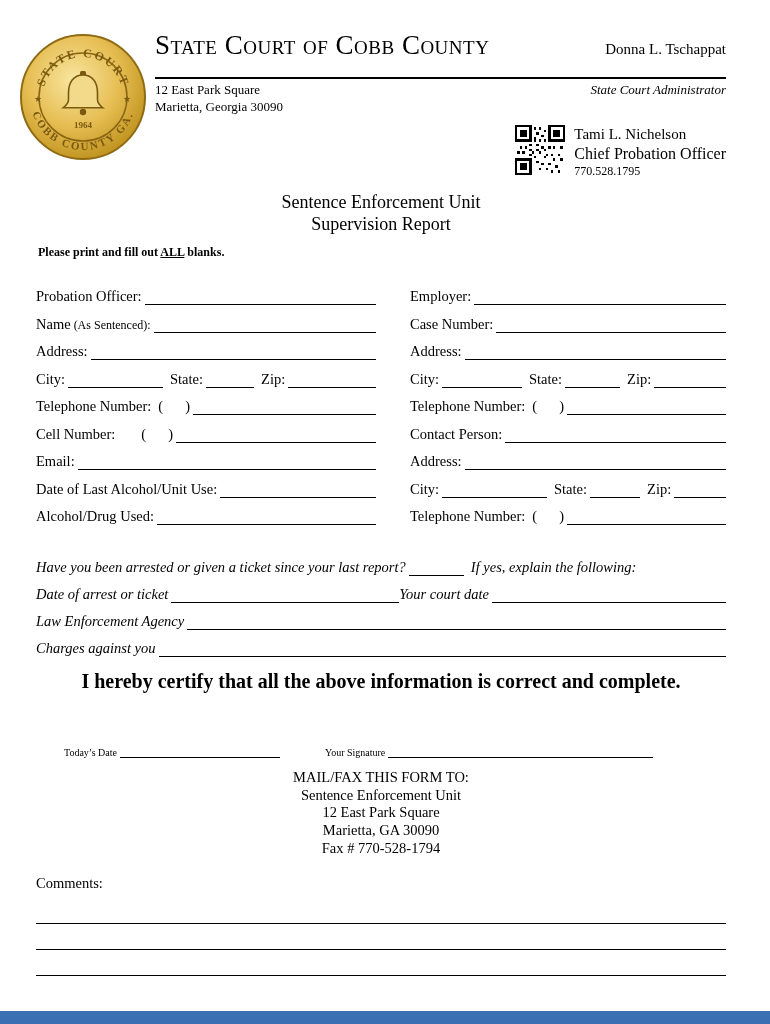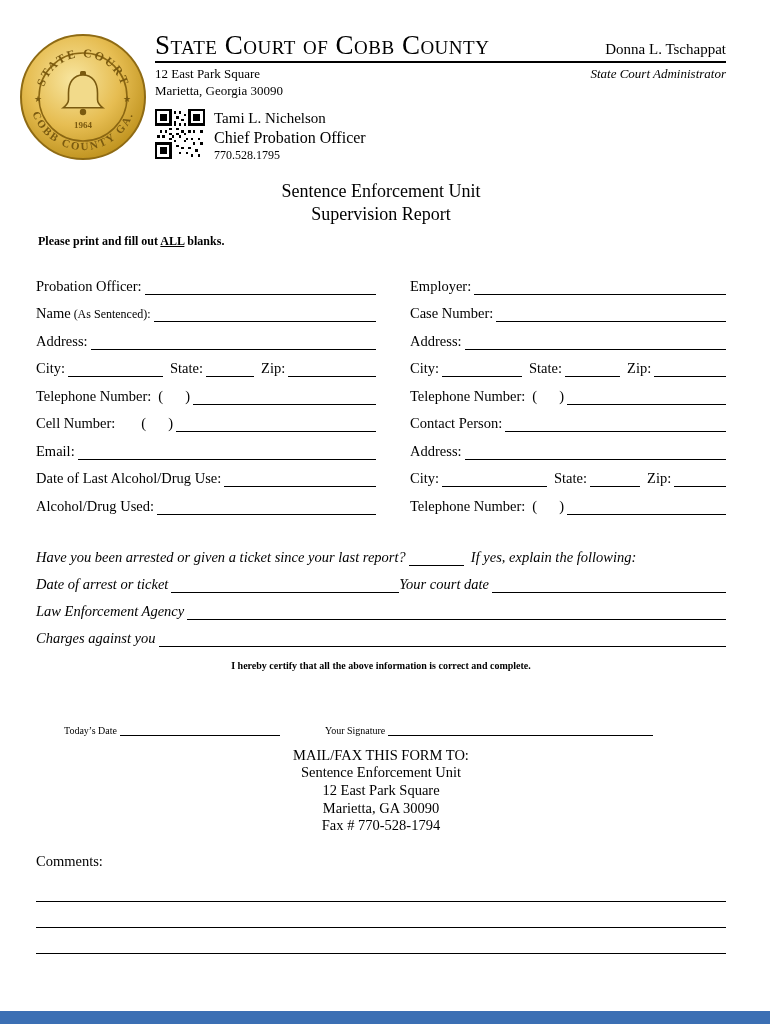--- a/index.html
+++ b/index.html
@@ -5,26 +5,26 @@
   * { box-sizing: border-box; }
   html,body { margin:0; padding:0; background:#ffffff; }
   body { font-family:"Liberation Serif", serif; color:#000; }
   .page { position:relative; width:770px; height:1024px; background:#fff; overflow:hidden; margin:0 auto; }
   .content { padding:30px 44px 0 36px; position:relative; }
 
   
   .header { position:relative; min-height:138px; }
   .seal { position:absolute; left:-18px; top:2px; width:130px; height:130px; }
   .header-main { margin-left:119px; }
-  .title-row { display:flex; justify-content:space-between; align-items:baseline; border-bottom:2px solid #000; padding-bottom:0; }
+  .title-row { display:flex; justify-content:space-between; align-items:baseline; border-bottom:2px solid #000; padding-bottom:16px; }
   .court-title { font-variant:small-caps; font-size:27px; letter-spacing:.5px; white-space:nowrap; }
   .admin-name { font-size:15px; white-space:nowrap; }
   .sub-row { display:flex; justify-content:space-between; margin-top:3px; font-size:13px; line-height:1.3; }
   .admin-title { font-style:italic; }
-  .officer-row { display:flex; align-items:flex-start; gap:9px; margin-top:9px; }
+  .officer-row { display:flex; justify-content:flex-end; align-items:flex-start; gap:9px; margin-top:9px; }
   .qr { width:50px; height:50px; }
   .officer-info { line-height:1.25; }
   .officer-name { font-size:15px; }
   .officer-title { font-size:16px; }
   .officer-phone { font-size:12px; }
 
   
   .form-title { text-align:center; font-size:18px; margin-top:12px; line-height:1.25; }
   .note { font-weight:bold; font-size:12px; margin-top:9px; margin-left:2px; }
   .note .u { text-decoration:underline; }
@@ -40,21 +40,21 @@
   .small { font-size:12px; margin-left:3px; }
   .gap22 { width:22px; }
   .gap26 { width:26px; }
   .b48{width:48px}.b50{width:50px}.b55{width:55px}.b80{width:80px}.b95{width:95px}
   .b105{width:105px}.b112{width:112px}.b145{width:145px}.b160{width:160px}
   .b228{width:228px}.b265{width:265px}
 
   
   .full { margin-top:24px; font-size:14.5px; }
   .frow { display:flex; align-items:flex-end; height:27px; white-space:nowrap;font-style:italic; }
-  .certify { text-align:center; font-weight:bold; font-size:10px; margin-top:13px; }
+  .certify { text-align:center; font-weight:bold; font-size:20px; margin-top:13px; }
 
   .sig-row { display:flex; align-items:flex-end; height:27px; margin-top:38px; padding-left:28px; font-size:10px; white-space:nowrap; }
   .spacer45 { width:45px; }
   .due-row { display:flex; align-items:flex-end; height:27px; margin-top:5px; padding-left:6px; font-size:14.5px; font-weight:bold; white-space:nowrap; }
 
   .mail { text-align:center; font-weight:normal; font-size:14.5px; line-height:1.22; margin-top:11px; }
 
   .comments-label { font-size:14.5px; margin-top:18px; }
   .cline { border-bottom:1px solid #000; height:26px; }
   .cline.first { height:32px; }
@@ -218,21 +218,21 @@
             <span>(</span>
             <span class="gap22"></span>
             <span>)</span>
           <span class="blank grow"></span>
         </div>
         <div class="row">
             <span>Email:</span>
             <span class="blank grow"></span>
           </div>
         <div class="row">
-            <span>Date of Last Alcohol/Drug Use:</span>
+            <span>Date of Last Alcohol/Unit Use:</span>
             <span class="blank grow"></span>
           </div>
         <div class="row">
             <span>Alcohol/Drug Used:</span>
             <span class="blank grow"></span>
           </div>
       </div>
 
       <div class="col-right">
         <div class="row">

